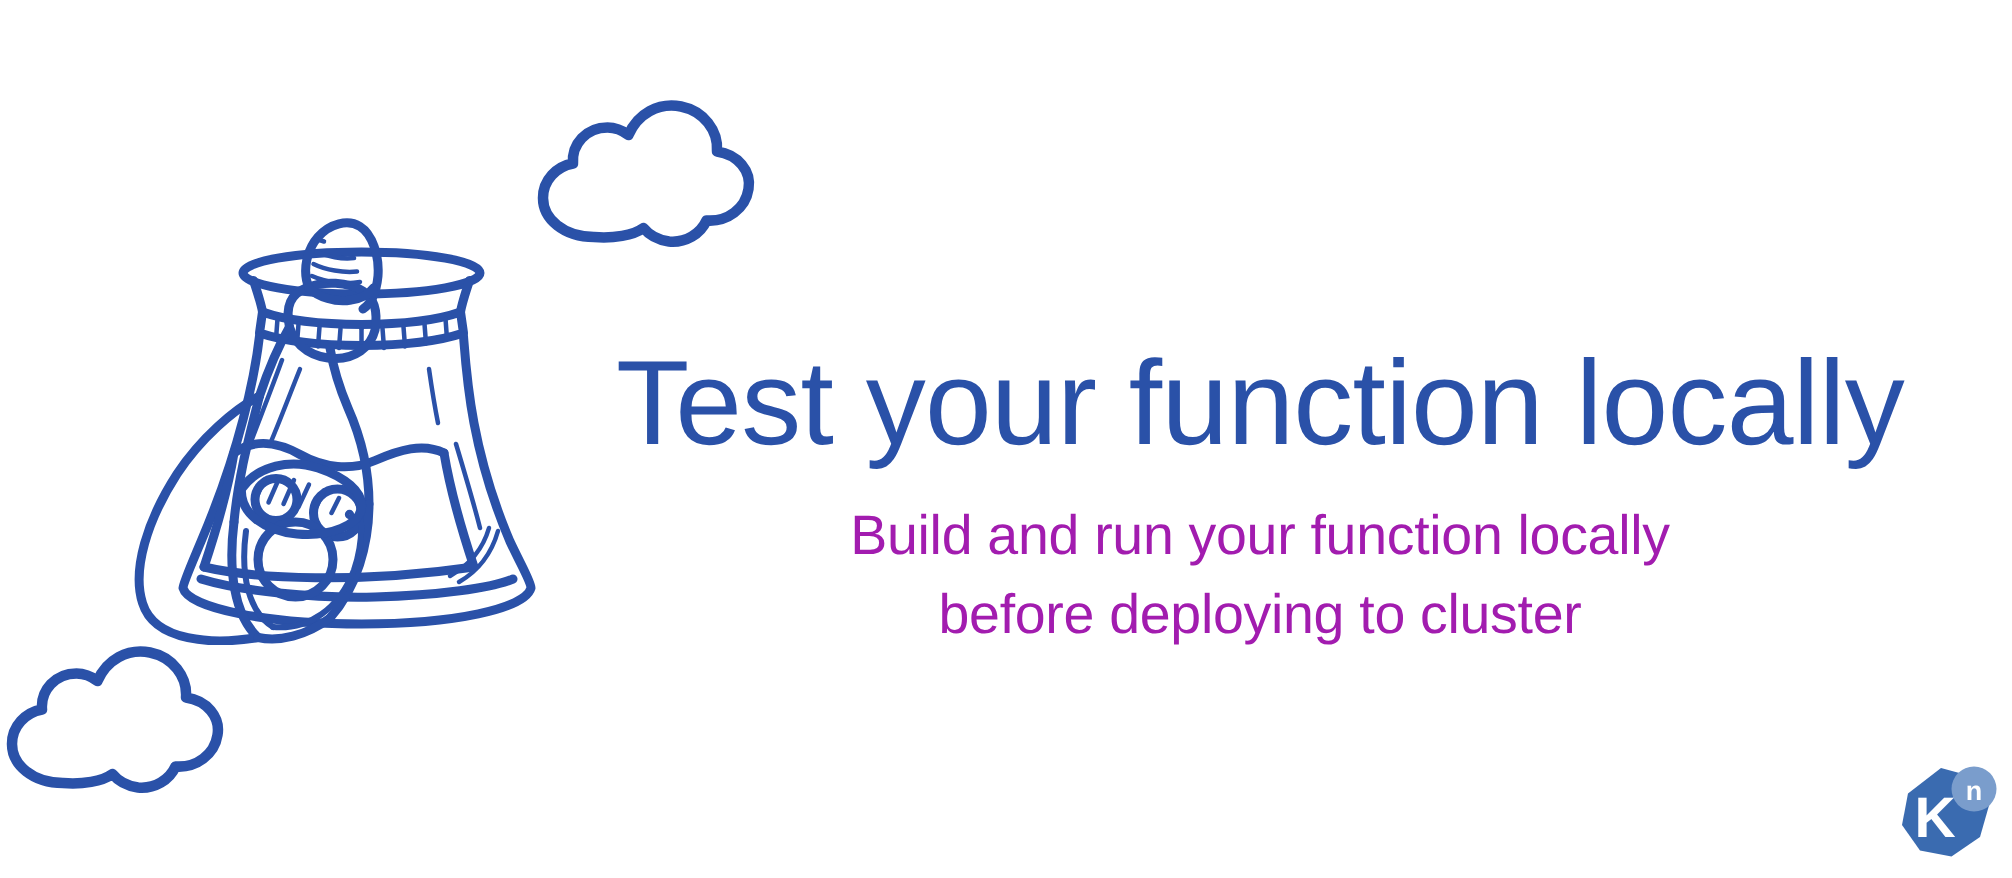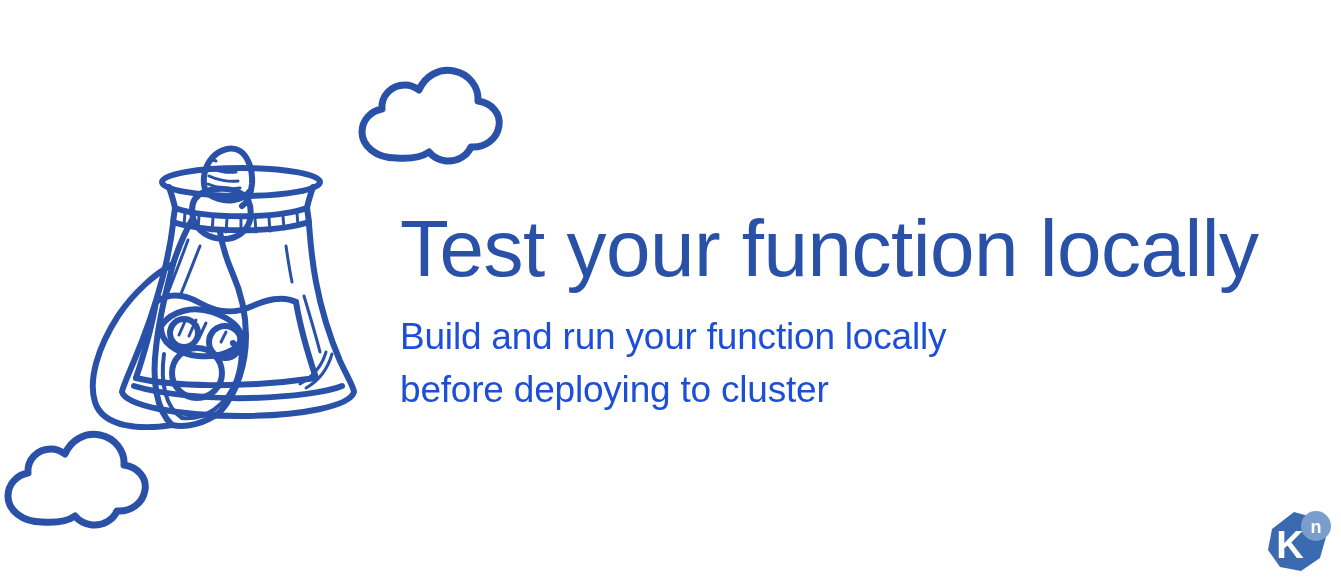--- a/index.html
+++ b/index.html
@@ -43,40 +43,40 @@
     left: 60px;
     top: 140px;
     width: 330px;
     height: 290px;
   }
 
   
   #text-block {
     position: absolute;
     left: 400px;
-    top: 209px;
+    top: 229px;
     width: 880px;
-    text-align: left;
+    text-align: center;
   }
   #page-title {
     font-size: 80px;
     line-height: 1.0;
     font-weight: 400;
     color: #2a51a8;
     letter-spacing: -0.5px;
     white-space: nowrap;
     font-stretch: condensed;
   }
   #subtitle-group {
     margin-top: 22px;
   }
   .subtitle-line {
     font-size: 37px;
     line-height: 1.42;
-    color: #1d4ed8;
+    color: #a21caf;
     letter-spacing: -0.2px;
     white-space: nowrap;
   }
   .subtitle-line.bold {
     font-weight: 400;
   }
 
   
   #brand-logo {
     position: absolute;

